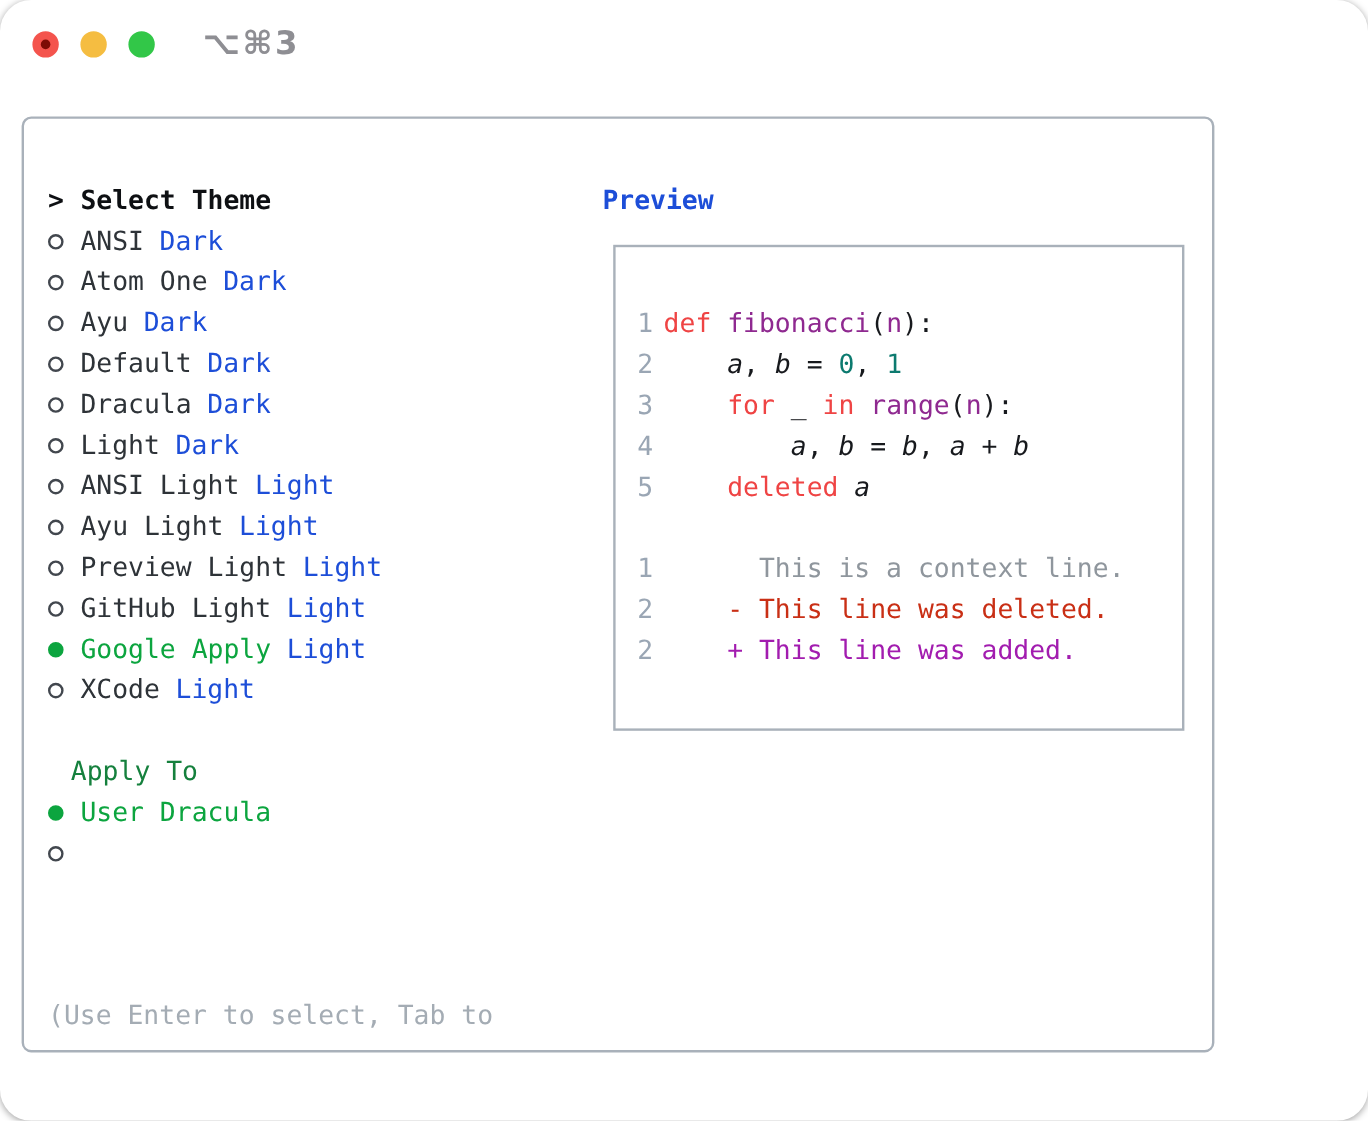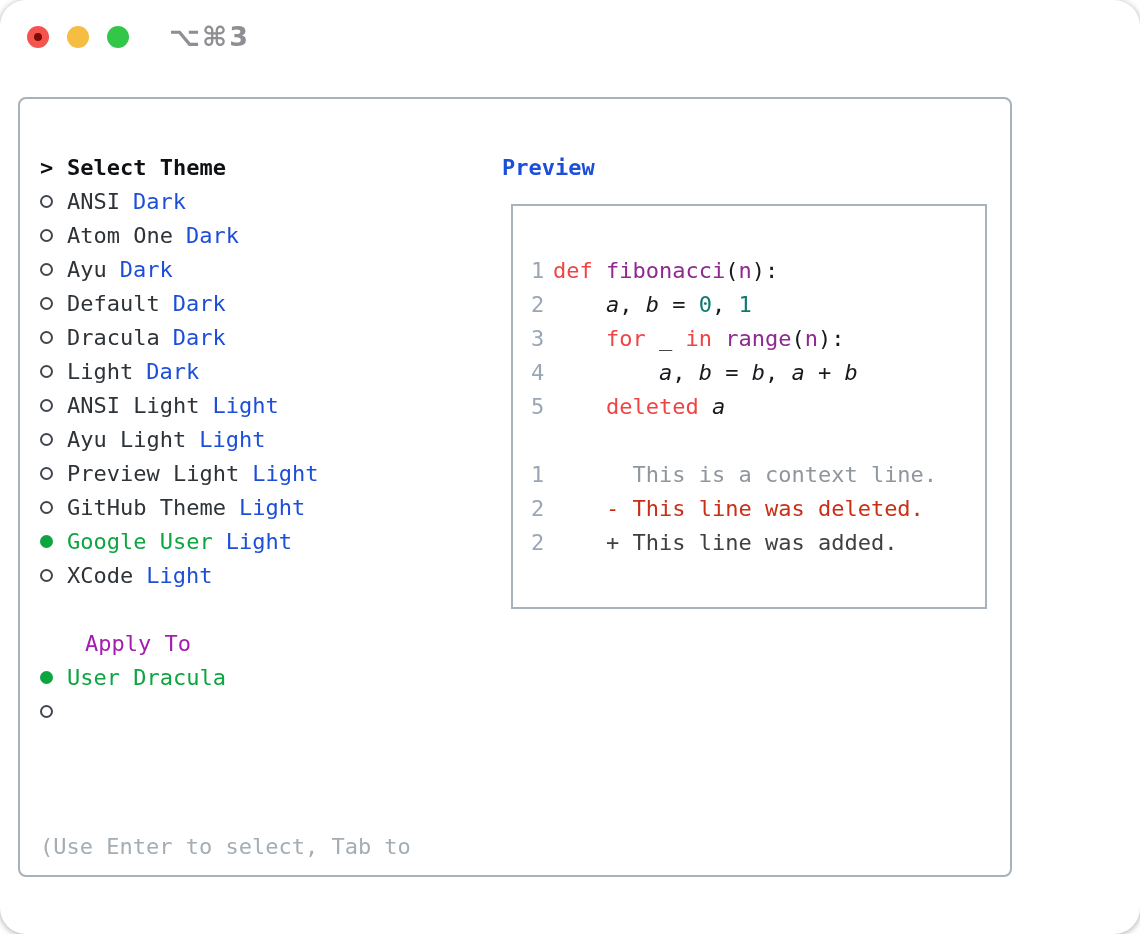--- a/index.html
+++ b/index.html
@@ -28,39 +28,39 @@
   }
   .left-col{position:absolute;left:0;top:51px;}
   .row{height:34px;display:flex;align-items:center;padding-left:20px;white-space:pre;}
   .hdr{font-weight:bold;color:#0e1013;}
   .hdr .prompt{display:inline-block;width:27px;}
   .radio{width:13px;height:13px;box-sizing:border-box;border:2px solid #42474e;border-radius:50%;margin-right:14px;flex:none;}
   .radio.sel{background:#0ca53f;border-color:#0ca53f;}
   .sel-text{color:#0ca53f;}
   .variant{color:#1d4ed8;margin-left:13px;}
   .spacer{height:34px;}
-  .apply-hdr span{margin-left:45px;color:#a21caf;}
+  .apply-hdr span{margin-left:19px;color:#15803d;}
   .help{position:absolute;left:20px;top:663px;line-height:34px;color:#a4acb4;white-space:pre;}
   
   .preview-label{position:absolute;left:482px;top:52px;height:34px;line-height:34px;font-weight:bold;color:#1d4ed8;}
   .preview-box{
     position:absolute;left:491px;top:105px;width:476px;height:405px;
     box-sizing:border-box;border:2px solid #a9b1ba;background:#ffffff;
     padding-top:47px;overflow:hidden;
   }
   .cline{height:34px;display:flex;align-items:center;padding-left:18px;white-space:pre;}
   .gutter{color:#9aa6b4;width:13px;flex:none;margin-right:9px;text-align:right;}
   .tk-kw{color:#ef4444;}
   .tk-fn{color:#8f2990;}
   .tk-nm{color:#0c7a6f;}
   .tk-vr{color:#17191d;font-style:italic;}
   .tk-pl{color:#17191d;}
   .tk-cx{color:#8f969d;}
   .tk-dl{color:#c92f15;}
-  .tk-ad{color:#404040;}
+  .tk-ad{color:#a21caf;}
 </style>
 </head>
 <body>
 
 <div class="window">
 
   <div class="lights">
     <div class="light red"></div>
     <div class="light yellow"></div>
     <div class="light green"></div>
@@ -76,22 +76,22 @@
       <div>
           <div class="row"><span class="radio"></span><span>ANSI</span><span class="variant">Dark</span></div>
           <div class="row"><span class="radio"></span><span>Atom One</span><span class="variant">Dark</span></div>
           <div class="row"><span class="radio"></span><span>Ayu</span><span class="variant">Dark</span></div>
           <div class="row"><span class="radio"></span><span>Default</span><span class="variant">Dark</span></div>
           <div class="row"><span class="radio"></span><span>Dracula</span><span class="variant">Dark</span></div>
           <div class="row"><span class="radio"></span><span>Light</span><span class="variant">Dark</span></div>
           <div class="row"><span class="radio"></span><span>ANSI Light</span><span class="variant">Light</span></div>
           <div class="row"><span class="radio"></span><span>Ayu Light</span><span class="variant">Light</span></div>
           <div class="row"><span class="radio"></span><span>Preview Light</span><span class="variant">Light</span></div>
-          <div class="row"><span class="radio"></span><span>GitHub Theme</span><span class="variant">Light</span></div>
-          <div class="row"><span class="radio sel"></span><span class="sel-text">Google User</span><span class="variant">Light</span></div>
+          <div class="row"><span class="radio"></span><span>GitHub Light</span><span class="variant">Light</span></div>
+          <div class="row"><span class="radio sel"></span><span class="sel-text">Google Apply</span><span class="variant">Light</span></div>
           <div class="row"><span class="radio"></span><span>XCode</span><span class="variant">Light</span></div>
         </div>
       <div class="spacer"></div>
       <div class="row apply-hdr">
         <span>Apply To</span>
       </div>
       <div>
           <div class="row"><span class="radio sel"></span><span class="sel-text">User Dracula</span></div>
           <div class="row"><span class="radio"></span></div>
         </div>

